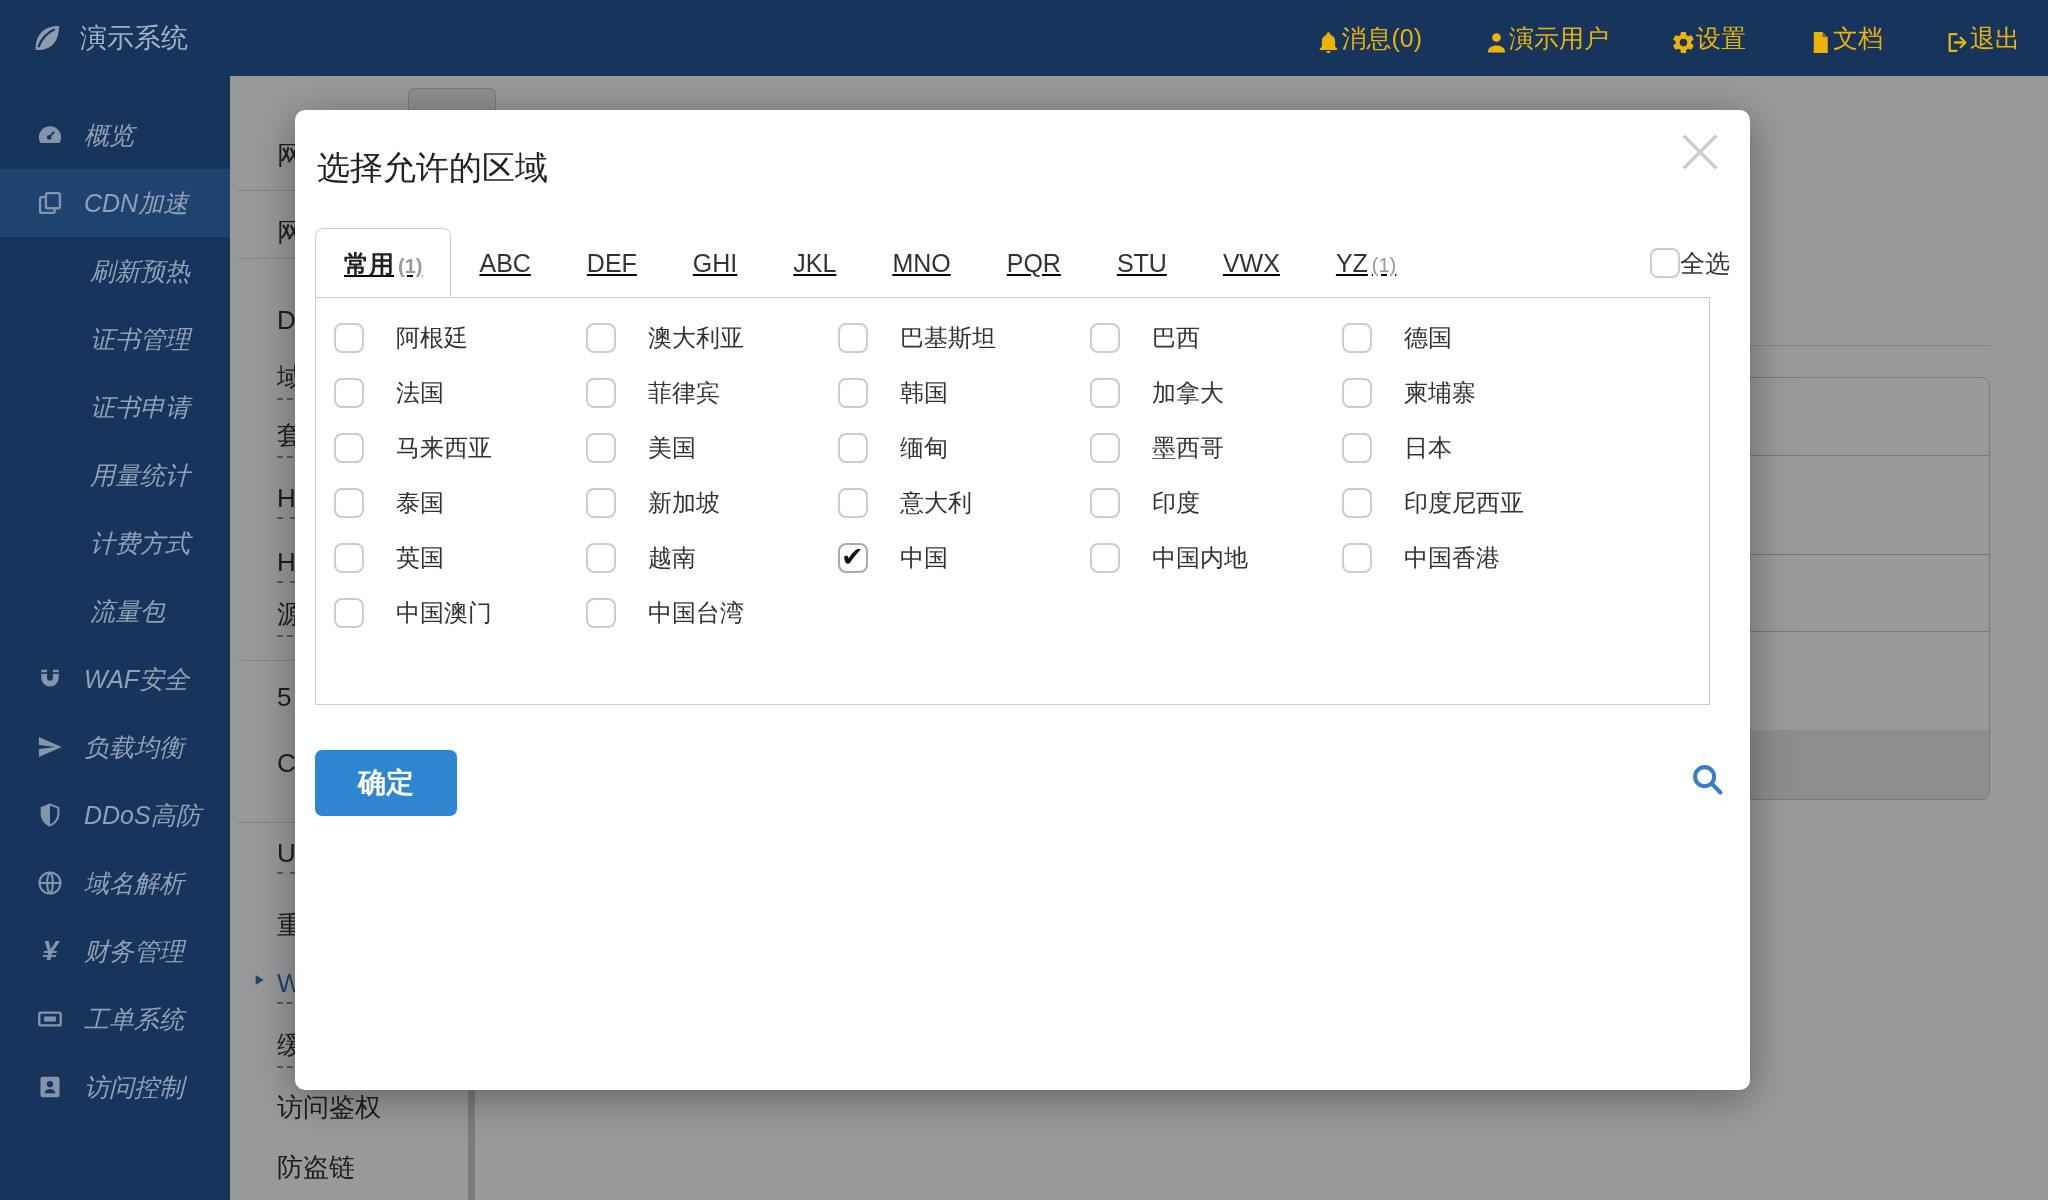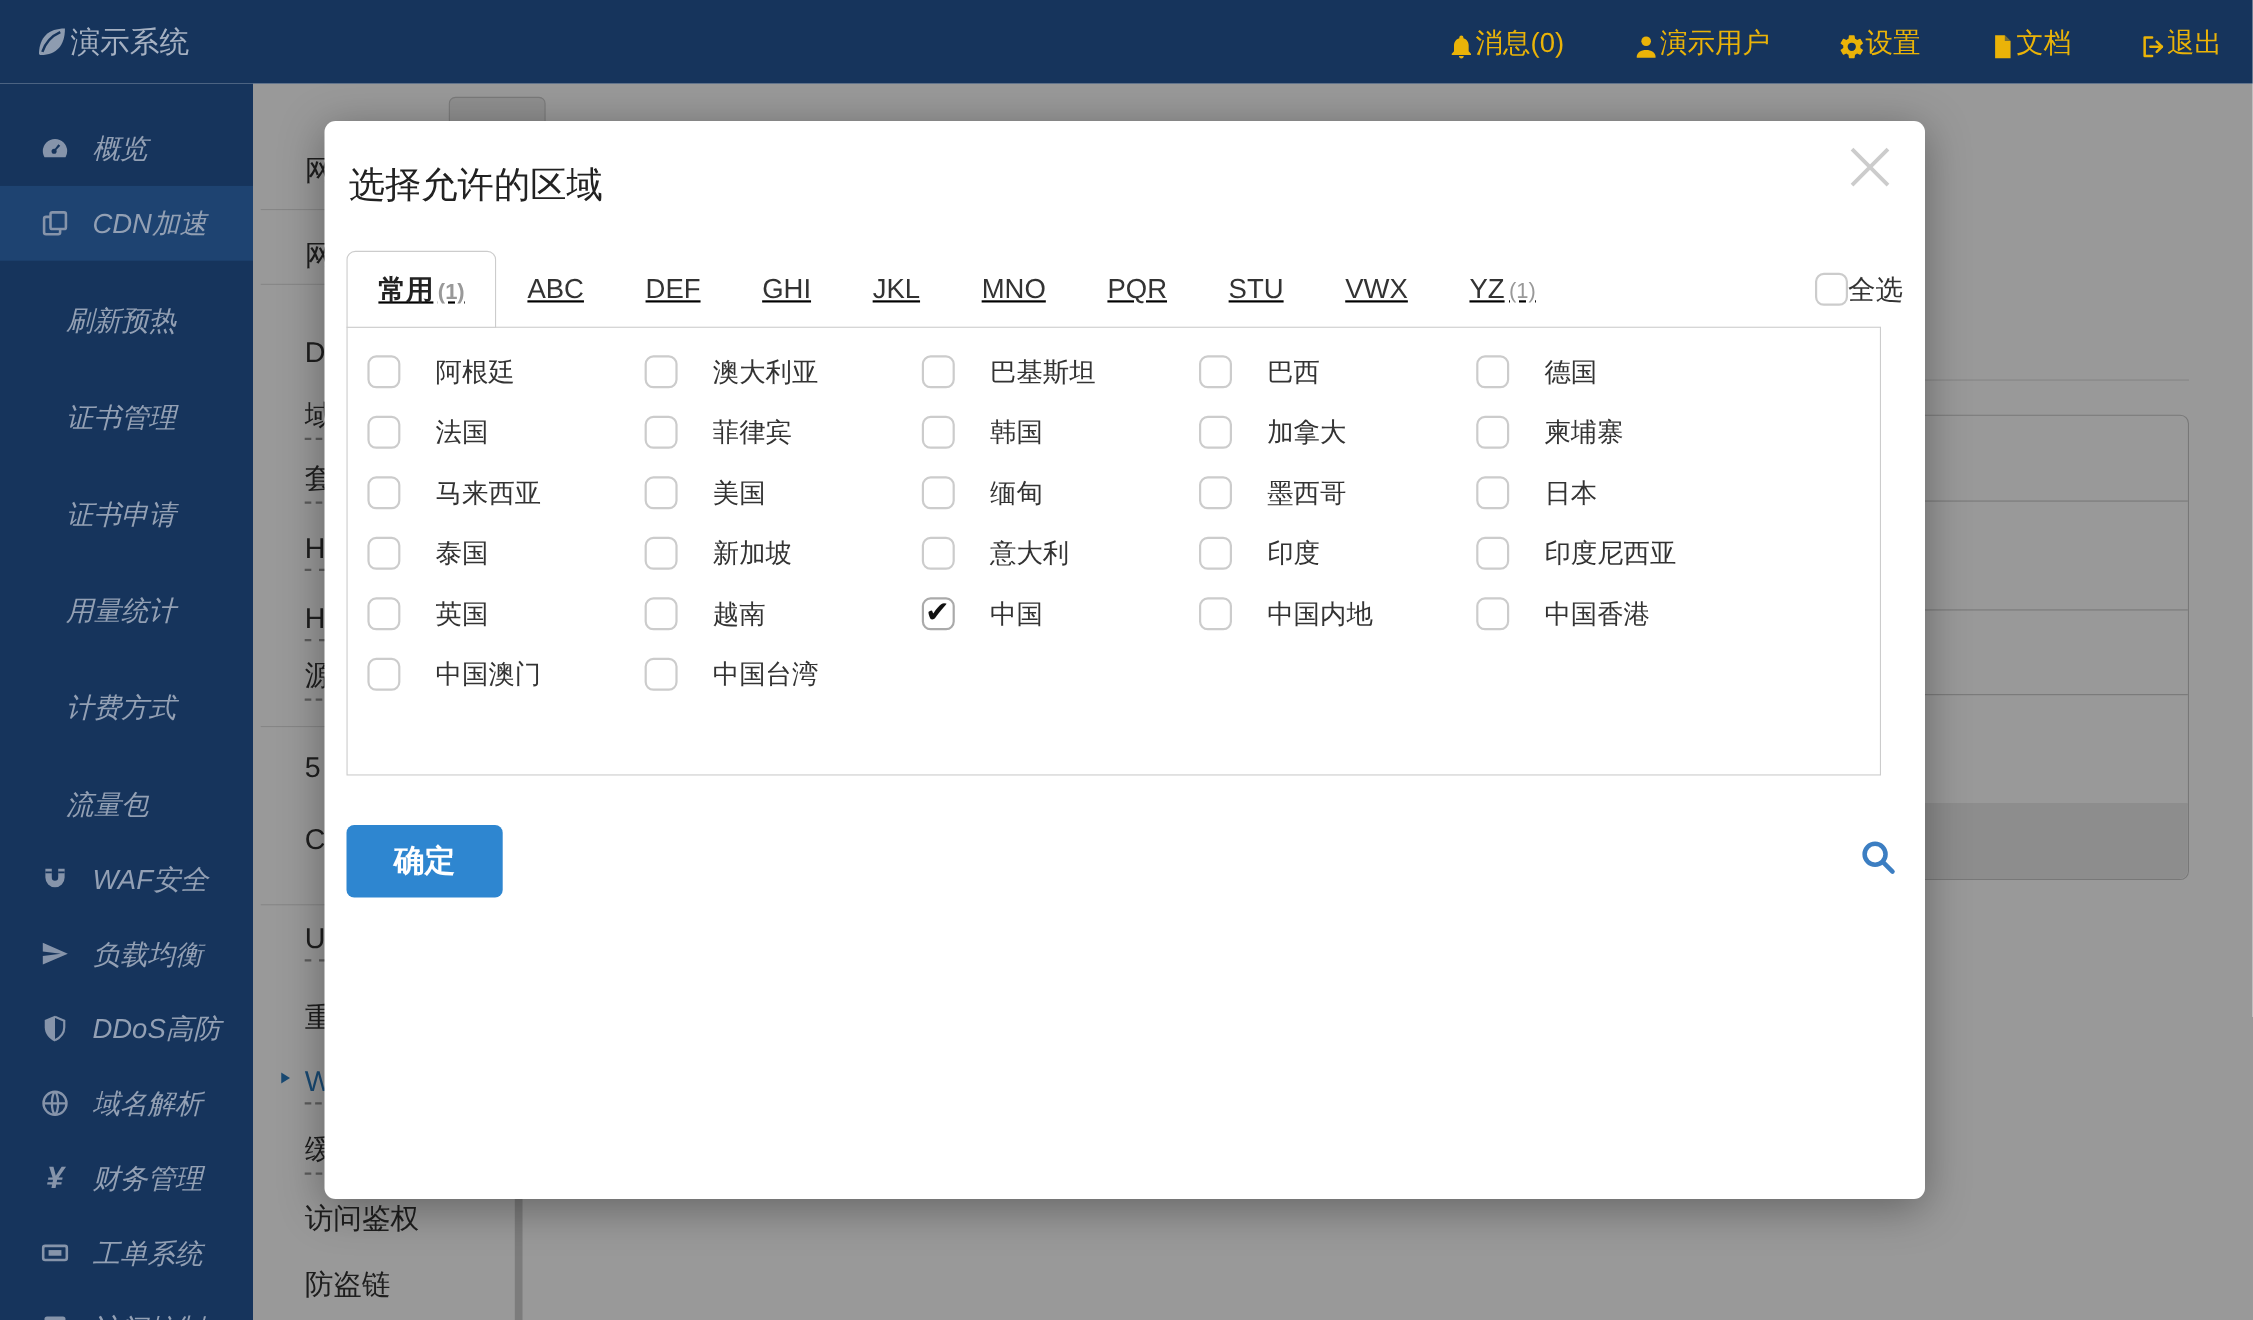--- a/index.html
+++ b/index.html
@@ -2,31 +2,31 @@
 <html><head>
 <meta charset="utf-8">
 <style>
   * { margin:0; padding:0; box-sizing:border-box; }
   html,body { width:2048px; height:1200px; overflow:hidden; }
   body { font-family:"Liberation Sans","DejaVu Sans",sans-serif; background:#fff; position:relative; }
   svg { display:block; }
 
   
   .navbar { position:absolute; left:0; top:0; width:2048px; height:76px; background:#16345C; z-index:20; display:flex; align-items:center; }
-  .brand { display:flex; align-items:center; margin-left:30px; color:#A6B1C2; font-size:27px; cursor:pointer; }
+  .brand { display:flex; align-items:center; gap:16px; margin-left:30px; color:#A6B1C2; font-size:27px; cursor:pointer; }
   .brand svg { width:34px; height:34px; color:#8E9CB0; }
   .nav-right { position:absolute; right:28px; top:0; height:76px; display:flex; align-items:center; gap:62px; }
   .nav-item { display:flex; align-items:flex-end; color:#eab308; font-size:25px; cursor:pointer; }
   .nav-item svg { width:25px; height:25px; }
 
   
   .sidebar { position:absolute; left:0; top:76px; width:230px; height:1124px; background:#16345C; z-index:20; padding-top:25px; }
   .side-item { height:68px; display:flex; align-items:center; color:#93A0B4; font-size:25px; cursor:pointer;font-style:italic; }
   .side-item.top { padding-left:34px; }
-  .side-item.sub { padding-left:60px;margin-top:20px; }
+  .side-item.sub { padding-left:90px; }
   .side-item.active { background:#1E4371; }
   .side-item .ic { width:32px; height:32px; margin-right:18px; display:flex; align-items:center; justify-content:center; color:#8694AA; }
   .side-item .ic svg { width:28px; height:28px; }
   .side-item .ic .yen { font-size:28px; font-weight:bold; line-height:1; }
 
   
   .content-bg { position:absolute; left:230px; top:76px; width:1818px; height:1124px; background:#fff; z-index:1; }
   .bg-frag { position:absolute; left:47px; color:#333; font-size:26px; white-space:nowrap; }
   .bg-frag.dashed { border-bottom:2px dashed #999; padding-bottom:3px; }
   .bg-frag.activeblue { color:#2B7BBF; }

